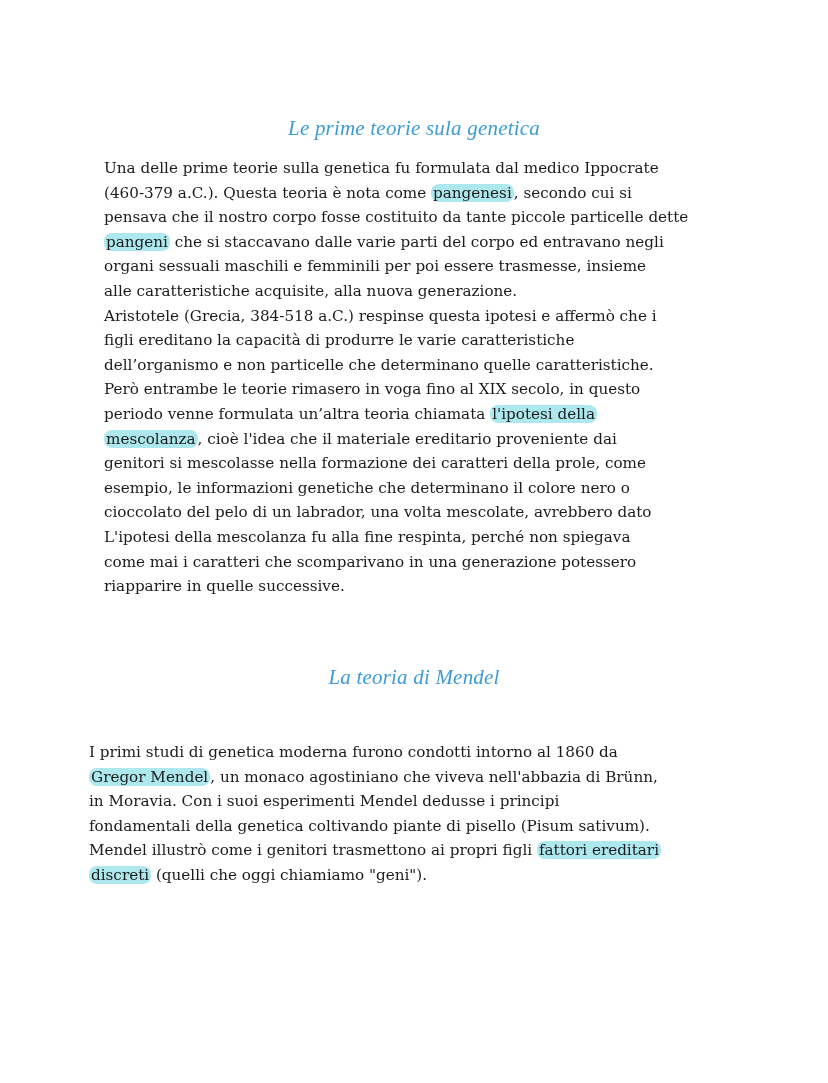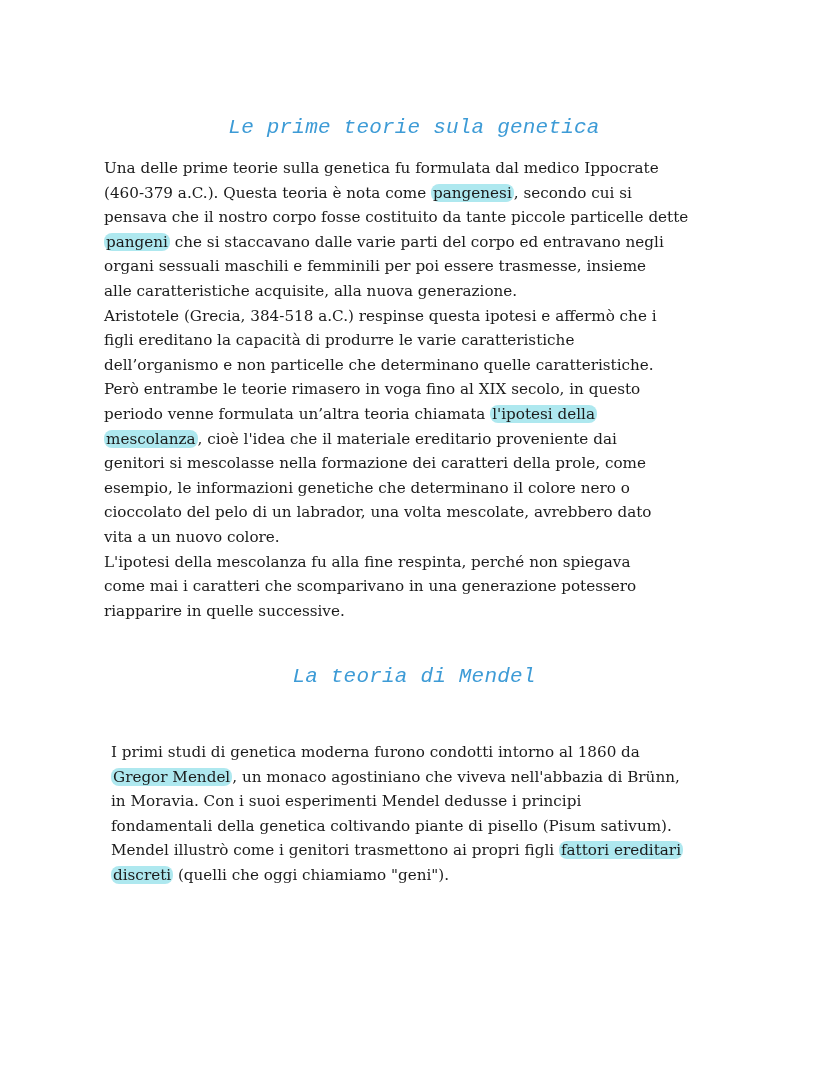--- a/index.html
+++ b/index.html
@@ -1,20 +1,20 @@
 <!DOCTYPE html>
 <html><head>
 <meta charset="utf-8">
 <style>
   html, body { margin: 0; padding: 0; background: #ffffff; }
   body { width: 828px; height: 1083px; position: relative; overflow: hidden; }
   .page { position: absolute; left: 0; top: 0; width: 828px; height: 1083px; background: #fff; }
   .h {
     position: absolute; left: 0; width: 828px; text-align: center;
-    font-family: Liberation Mono, monospace; font-style: italic;
+    font-family: Liberation Serif, serif; font-style: italic;
     color: #3d9bd6; font-size: 21px; letter-spacing: 0.2px;
   }
   .p {
     position: absolute;
     font-family: "DejaVu Serif", serif; 
     color: #1b1b1b; font-size: 15.2px; line-height: 24.6px;
     white-space: nowrap;
   }
   .line { display: block; height: 24.6px; }
   .hl { background: #aee8ef; border-radius: 8px; padding: 0 2px; }
@@ -33,28 +33,27 @@
       <span class="line"><span>alle caratteristiche acquisite, alla nuova generazione.</span></span>
       <span class="line"><span>Aristotele (Grecia, 384-518 a.C.) respinse questa ipotesi e affermò che i</span></span>
       <span class="line"><span>figli ereditano la capacità di produrre le varie caratteristiche</span></span>
       <span class="line"><span>dell’organismo e non particelle che determinano quelle caratteristiche.</span></span>
       <span class="line"><span>Però entrambe le teorie rimasero in voga fino al XIX secolo, in questo</span></span>
       <span class="line"><span>periodo venne formulata un’altra teoria chiamata </span><span class="hl">l'ipotesi della</span></span>
       <span class="line"><span class="hl">mescolanza</span><span>, cioè l'idea che il materiale ereditario proveniente dai</span></span>
       <span class="line"><span>genitori si mescolasse nella formazione dei caratteri della prole, come</span></span>
       <span class="line"><span>esempio, le informazioni genetiche che determinano il colore nero o</span></span>
       <span class="line"><span>cioccolato del pelo di un labrador, una volta mescolate, avrebbero dato</span></span>
-      <span class="line"><span>vita a un nuovo colore.</span></span>
       <span class="line"><span>L'ipotesi della mescolanza fu alla fine respinta, perché non spiegava</span></span>
       <span class="line"><span>come mai i caratteri che scomparivano in una generazione potessero</span></span>
       <span class="line"><span>riapparire in quelle successive.</span></span>
     </div>
 
   <div class="h" style="top:665px;">La teoria di Mendel</div>
-  <div class="p" style="left:111px; top:740px;">
+  <div class="p" style="left:89px; top:740px;">
       <span class="line"><span>I primi studi di genetica moderna furono condotti intorno al 1860 da</span></span>
       <span class="line"><span class="hl">Gregor Mendel</span><span>, un monaco agostiniano che viveva nell'abbazia di Brünn,</span></span>
       <span class="line"><span>in Moravia. Con i suoi esperimenti Mendel dedusse i principi</span></span>
       <span class="line"><span>fondamentali della genetica coltivando piante di pisello (Pisum sativum).</span></span>
       <span class="line"><span>Mendel illustrò come i genitori trasmettono ai propri figli </span><span class="hl">fattori ereditari</span></span>
       <span class="line"><span class="hl">discreti</span><span> (quelli che oggi chiamiamo "geni").</span></span>
     </div>
 </div>
 
 </body></html>

